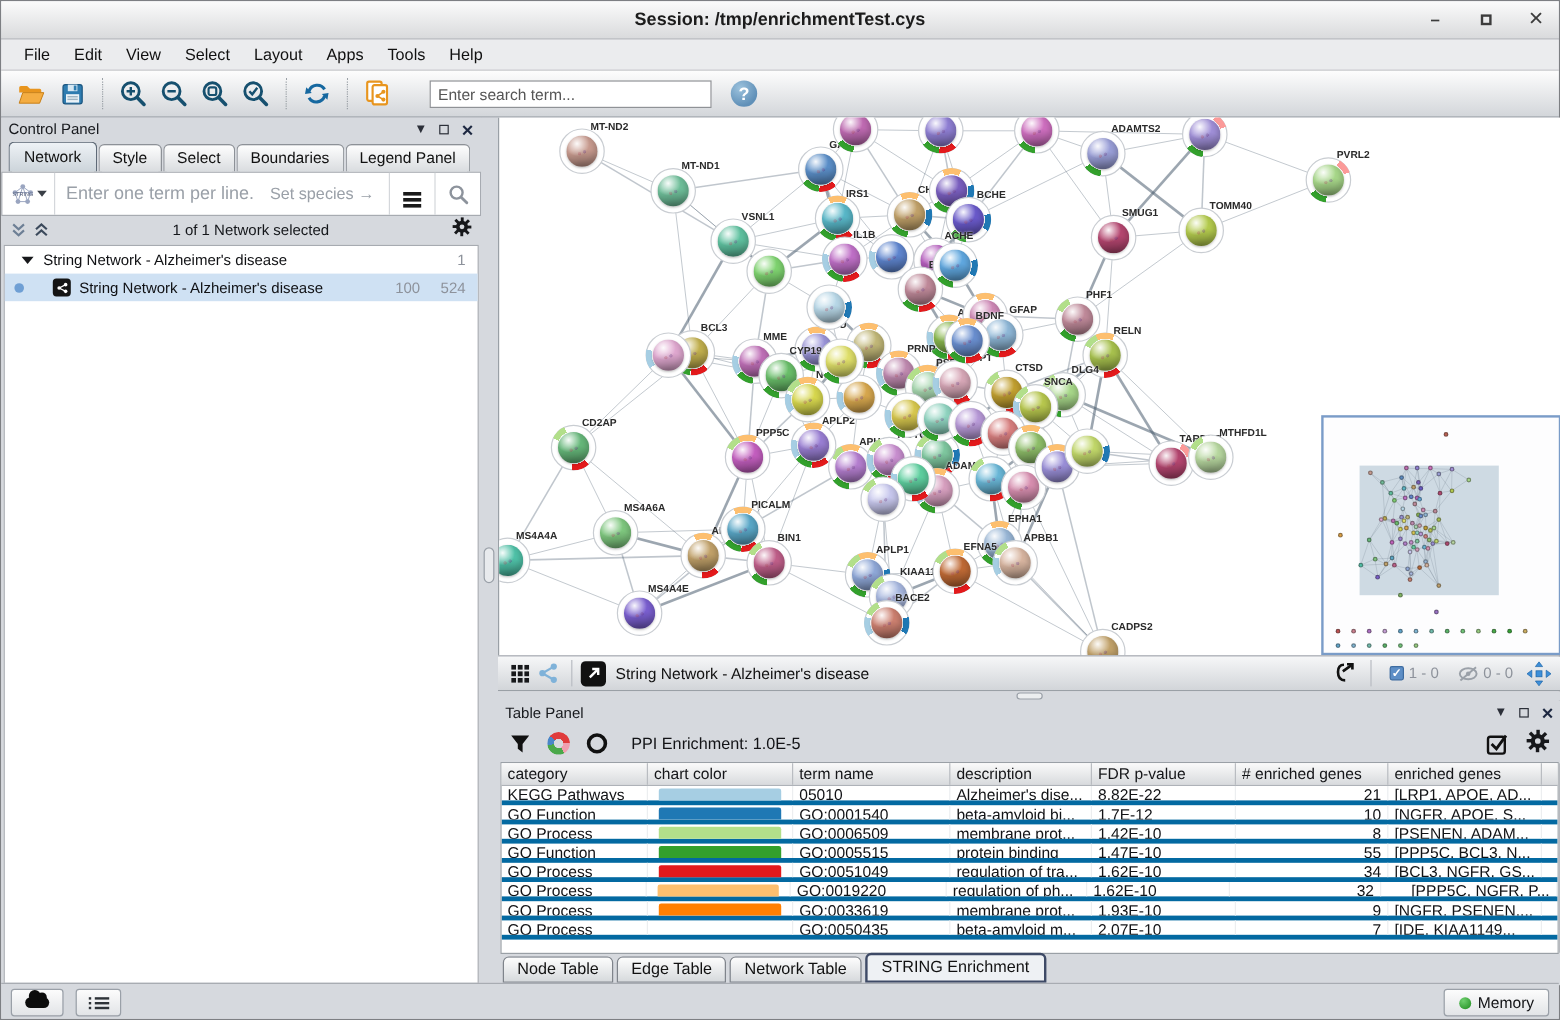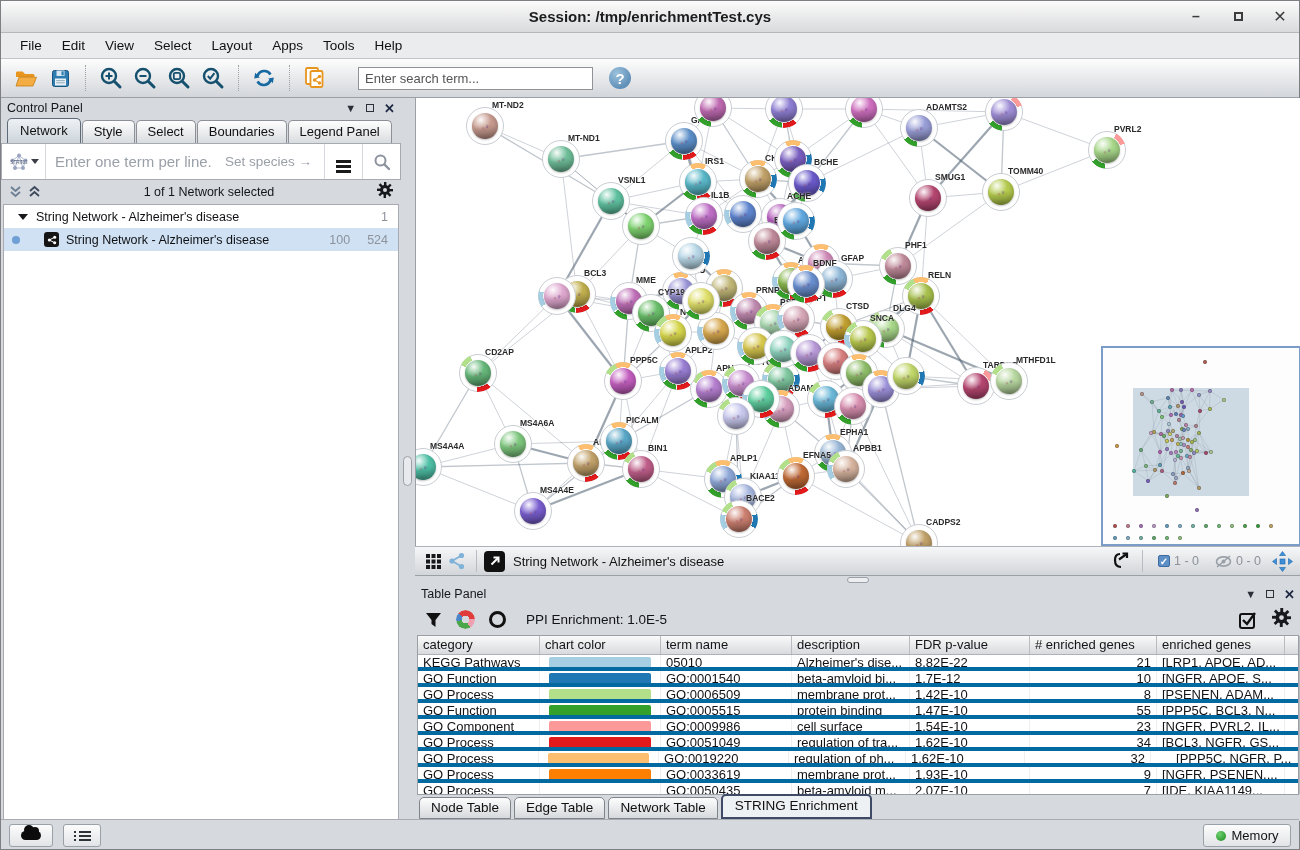--- a/index.html
+++ b/index.html
@@ -1490,31 +1490,20 @@
             <div class="td" style="width: 121px; display: flex;">
               <div class="swatch" style="background: rgb(51, 160, 44);"></div>
             </div>
             <div class="td" style="width: 131px;">GO:0005515</div>
             <div class="td" style="width: 118px;">protein binding</div>
             <div class="td" style="width: 120px;">1.47E-10</div>
             <div class="td num" style="width: 127px;">55</div>
             <div class="td" style="width: 128px;">[PPP5C, BCL3, N...</div>
           </div>
           <div class="tr">
-            <div class="td" style="width: 122px;">GO Component</div>
-            <div class="td" style="width: 121px; display: flex;">
-              <div class="swatch" style="background: rgb(251, 154, 153);"></div>
-            </div>
-            <div class="td" style="width: 131px;">GO:0009986</div>
-            <div class="td" style="width: 118px;">cell surface</div>
-            <div class="td" style="width: 120px;">1.54E-10</div>
-            <div class="td num" style="width: 127px;">23</div>
-            <div class="td" style="width: 128px;">[NGFR, PVRL2, IL...</div>
-          </div>
-          <div class="tr">
             <div class="td" style="width: 122px;">GO Process</div>
             <div class="td" style="width: 121px; display: flex;">
               <div class="swatch" style="background: rgb(227, 26, 28);"></div>
             </div>
             <div class="td" style="width: 131px;">GO:0051049</div>
             <div class="td" style="width: 118px;">regulation of tra...</div>
             <div class="td" style="width: 120px;">1.62E-10</div>
             <div class="td num" style="width: 127px;">34</div>
             <div class="td" style="width: 128px;">[BCL3, NGFR, GS...</div>
           </div>

